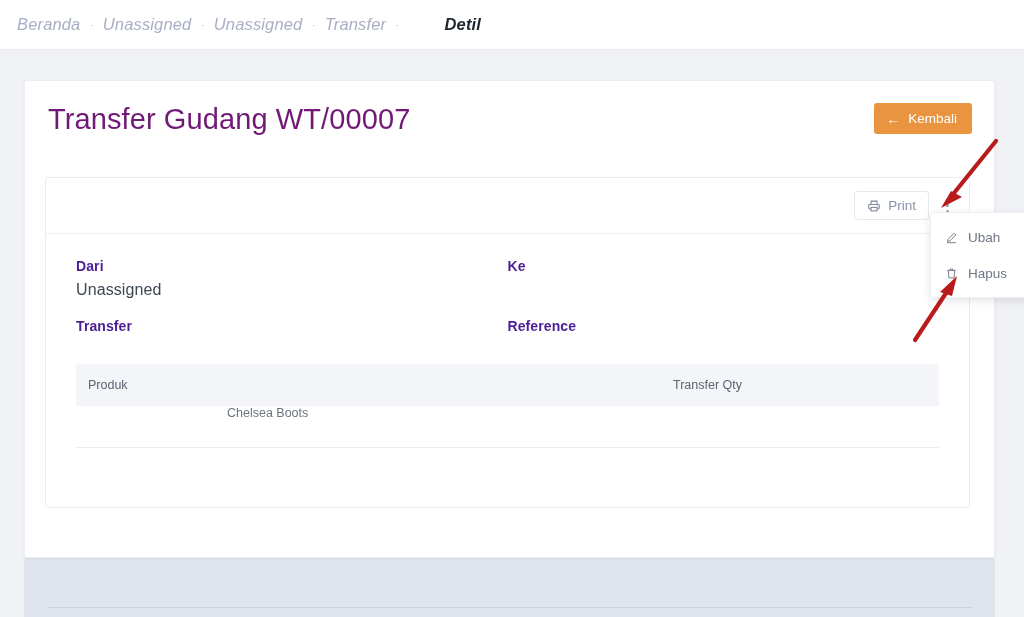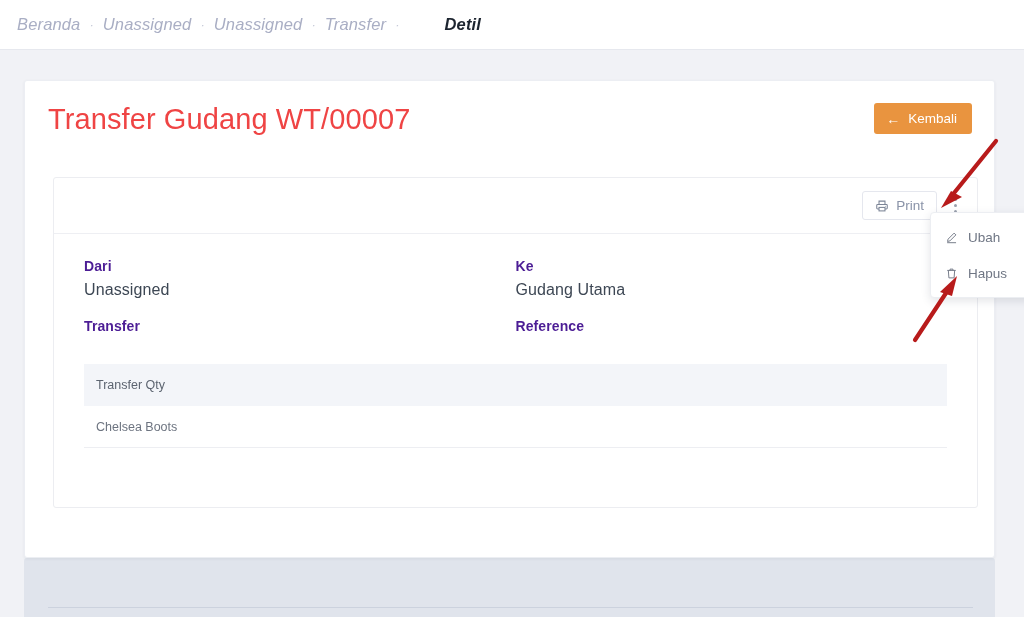--- a/index.html
+++ b/index.html
@@ -60,21 +60,21 @@
     border: 1px solid #eceef3;
     border-radius: 3px;
     box-shadow: 0 1px 3px rgba(60,70,90,.07);
   }
 
   .card-title {
     position: absolute;
     left: 23px; top: 22px;
     font-size: 29px;
     font-weight: normal;
-    color: #ef4444;
+    color: #701a75;
     letter-spacing: .1px;
     white-space: nowrap;
   }
 
   
   .btn-back {
     position: absolute;
     right: 22px; top: 22px;
     height: 31px;
     background: #e9943f;
@@ -87,21 +87,21 @@
     display: flex;
     align-items: center;
     gap: 8px;
     cursor: pointer;
   }
   .btn-back .arr { font-size: 14px; line-height: 1; }
 
   
   .panel {
     position: absolute;
-    left: 28px; top: 96px;
+    left: 20px; top: 96px;
     width: 925px; height: 331px;
     background: #ffffff;
     border: 1px solid #ecedf1;
     border-radius: 3px;
   }
   .panel-toolbar {
     position: relative;
     height: 56px;
     border-bottom: 1px solid #eeeff3;
     display: flex;
@@ -177,20 +177,21 @@
   .tbl-head .th {
     font-size: 12.5px;
     color: #5c6470;
     padding-left: 12px;
   }
   .tbl-row {
     display: flex;
     height: 42px;
     align-items: center;
     border-bottom: 1px solid #edeef2;
+    flex-direction: column;
   }
   .tbl-row .td {
     font-size: 12.5px;
     color: #6d7480;
     padding-left: 12px;
   }
   .col-prod { width: 585px; }
   .col-qty { width: 278px; }
 
   
@@ -285,36 +286,36 @@
       </div>
 
       <div class="fields">
         <div class="field-row">
           <div class="field">
             <div class="field-label">Dari</div>
             <div class="field-value">Unassigned</div>
           </div>
           <div class="field">
             <div class="field-label">Ke</div>
-            <div class="field-value">Gudang Utama</div>
           </div>
         </div>
         <div class="field-row">
           <div class="field">
             <div class="field-label">Transfer</div>
           </div>
           <div class="field">
             <div class="field-label">Reference</div>
             <div class="field-value"></div>
           </div>
         </div>
       </div>
 
       <div class="tbl">
         <div class="tbl-head">
+          <div class="th col-prod">Produk</div>
           <div class="th col-qty">Transfer Qty</div>
         </div>
         <div class="tbl-row">
           <div class="td col-prod">Chelsea Boots</div>
         </div>
       </div>
 
     </div>
   </div>
 </div>

